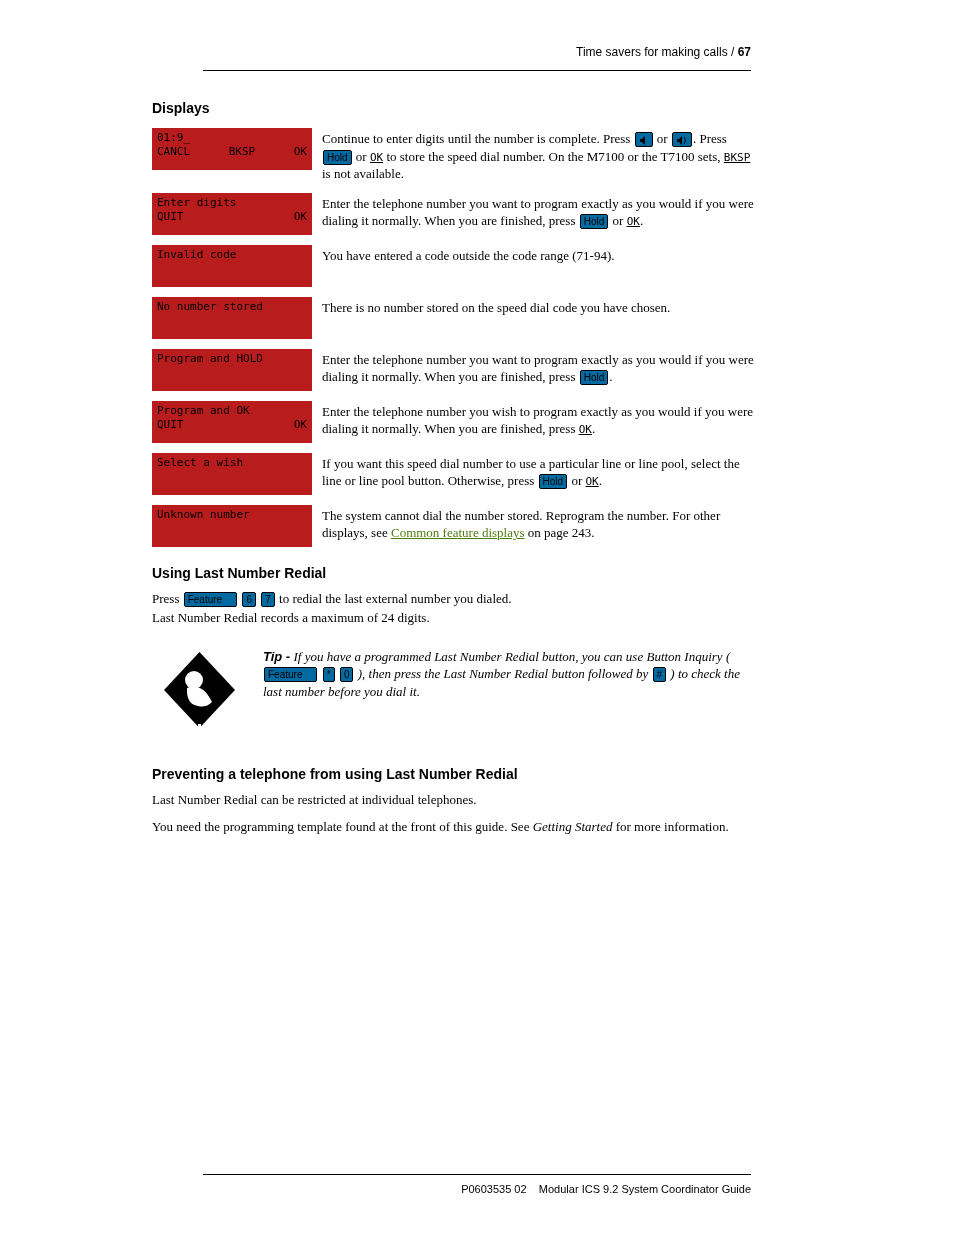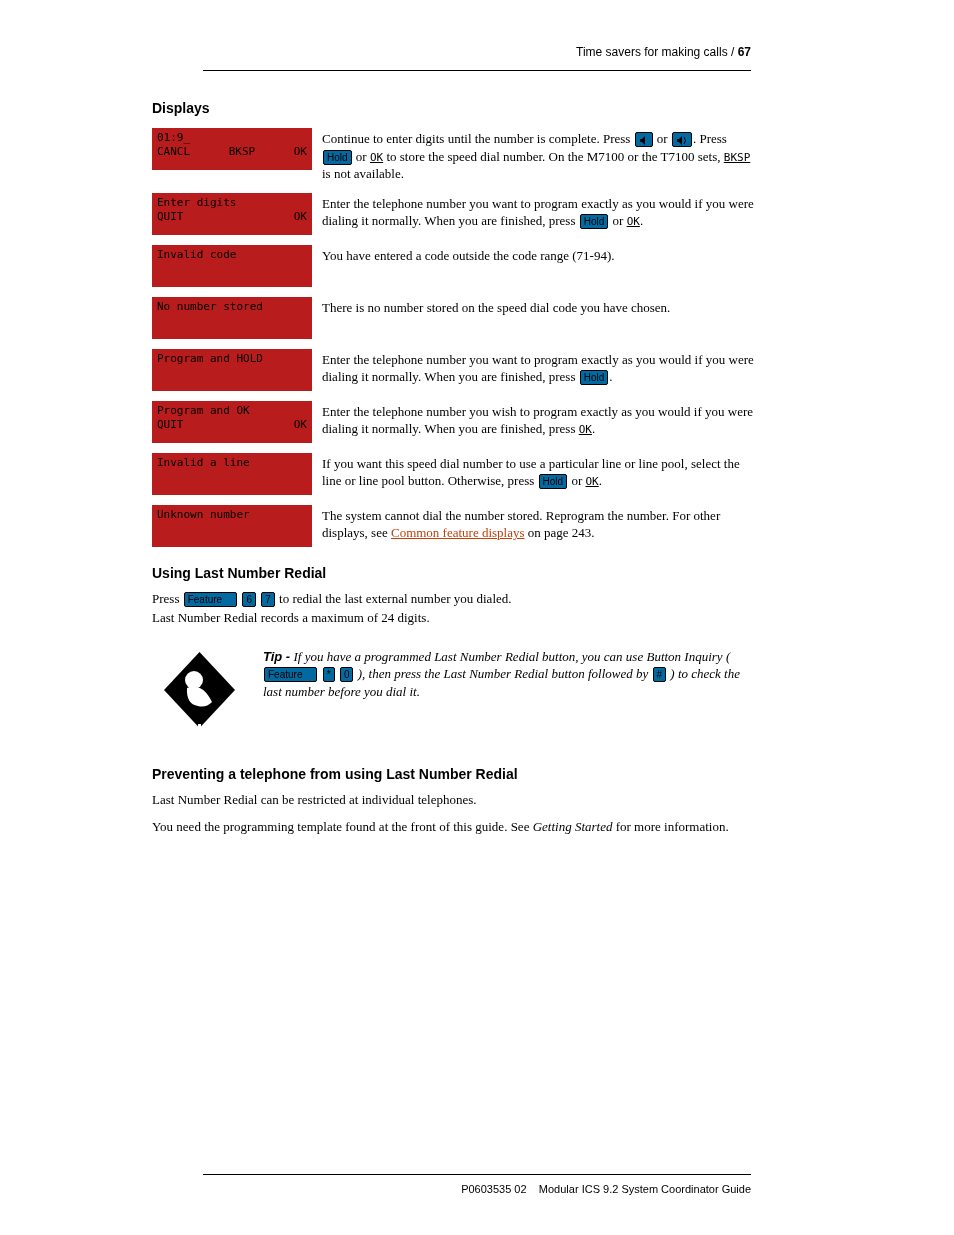--- a/index.html
+++ b/index.html
@@ -145,21 +145,21 @@
     flex: 1;
     font-size: 13px;
     line-height: 1.35;
   }
   .tip-label {
     font-family: Arial, sans-serif;
     font-weight: bold;
     font-size: 13px;
   }
   .atd-link {
-    color: #c2410c;
+    color: #4d7c0f;
     text-decoration: underline;
     text-align: center;
   }
   .italic { font-style: italic; }
 </style>
 </head>
 <body>
 
 <div class="page">
   <div class="top-right-pg">
@@ -269,21 +269,21 @@
       </div>
       <div class="desc-col">
         <span>Enter the telephone number you wish to program exactly as you would if you were dialing it normally. When you are finished, press </span>
         <span class="softkey">OK</span><span>.</span>
       </div>
     </div>
 
     <div class="row">
       <div class="lcd-col">
         <div class="lcd">
-          <div class="line1">Invalid a line</div>
+          <div class="line1">Select a wish</div>
           <div class="line2"><span></span><span></span><span></span></div>
         </div>
       </div>
       <div class="desc-col">
         <span>If you want this speed dial number to use a particular line or line pool, select the line or line pool button. Otherwise, press </span>
         <span class="keycap">Hold</span>
         <span> or </span>
         <span class="softkey">OK</span><span>.</span>
       </div>
     </div>

